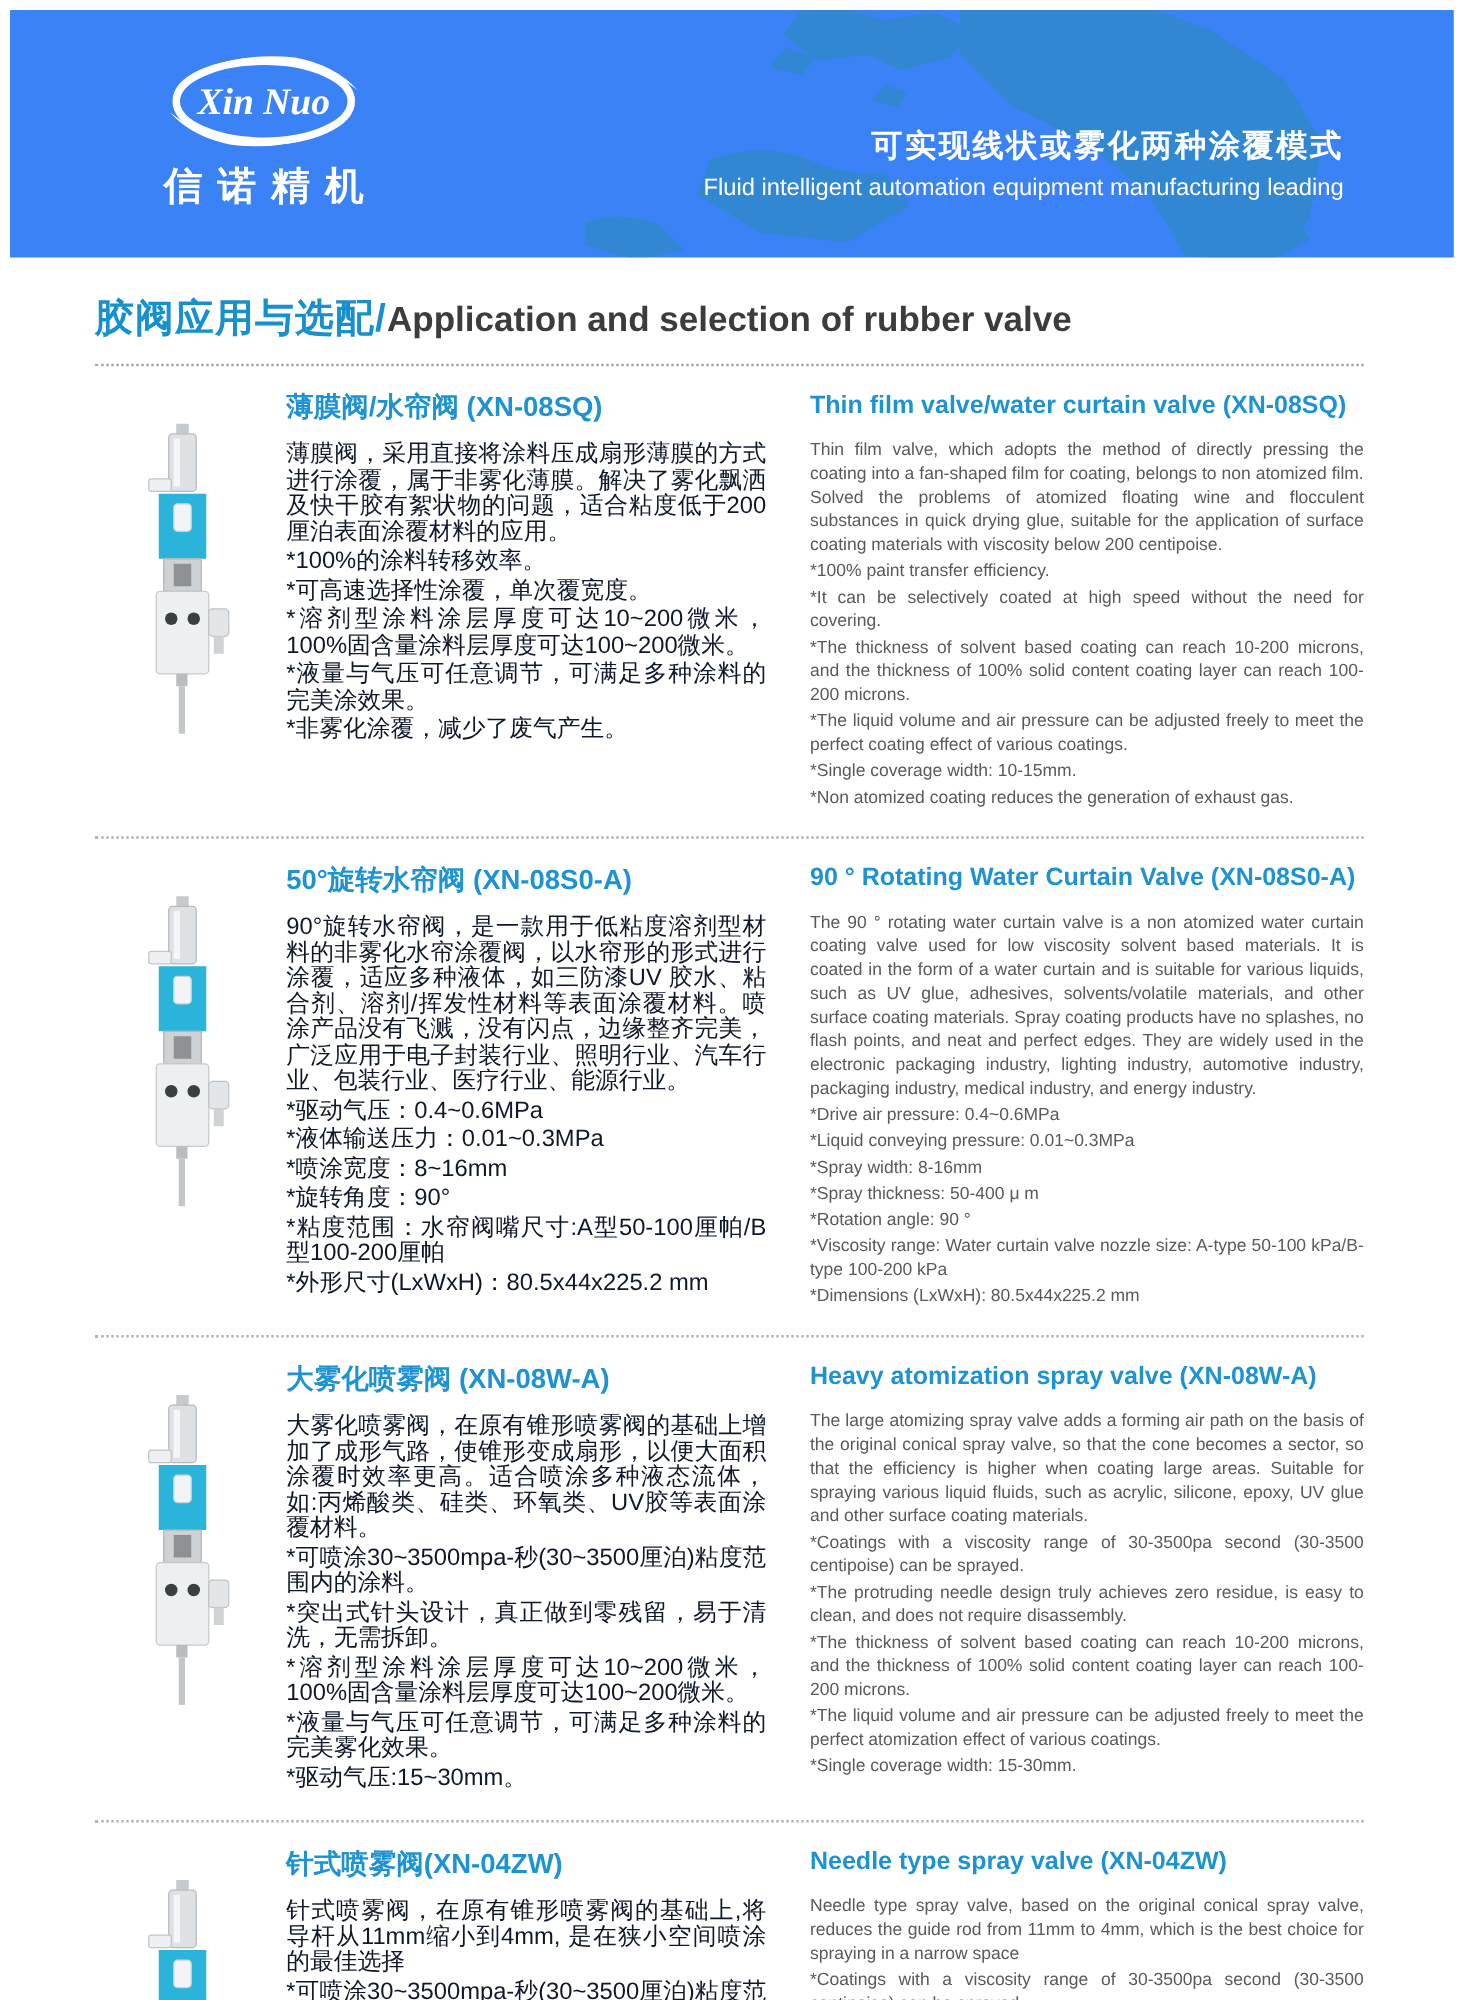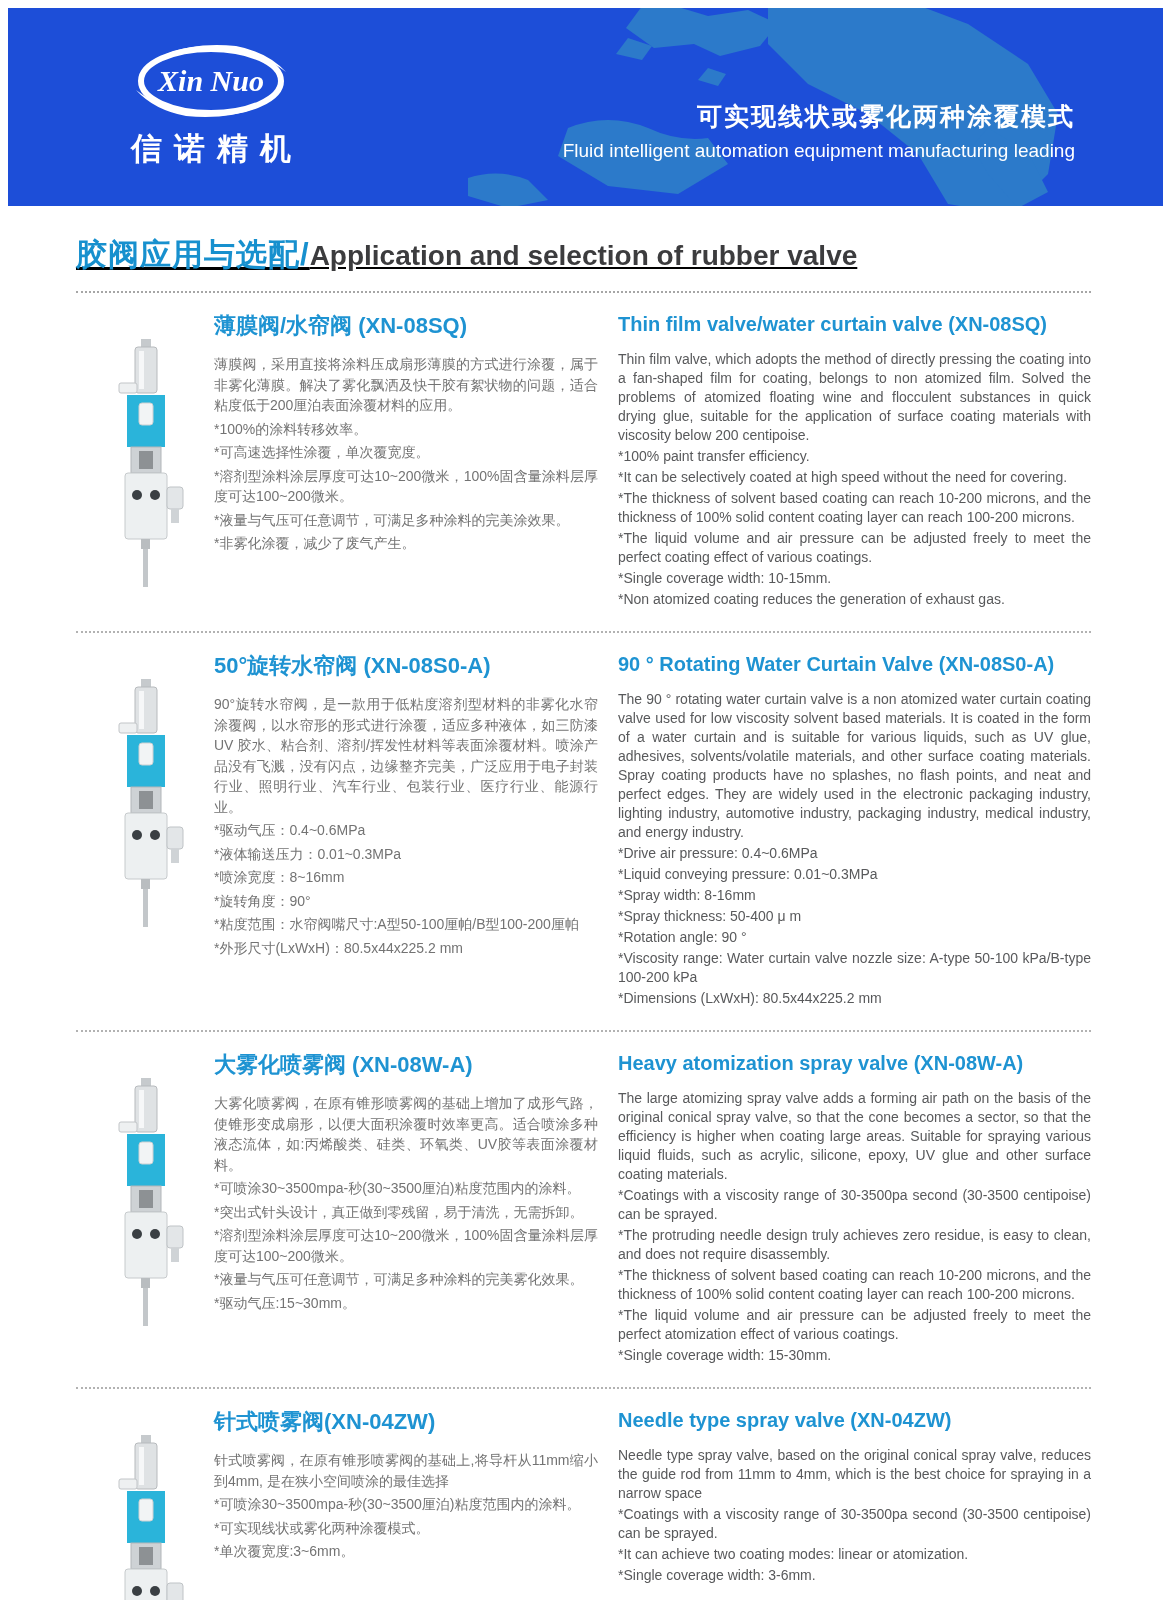--- a/index.html
+++ b/index.html
@@ -6,51 +6,52 @@
   body{
     width:1171px;height:1600px;
     background:#ffffff;
     font-family:"Liberation Sans","DejaVu Sans",sans-serif;
     position:relative;overflow:hidden;
     box-sizing:border-box;
     padding:8px 8px 0 8px;
   }
   
   .header{
-    height:198px;background:#1d4ed8;position:relative;overflow:hidden;
+    height:198px;background:#3b82f6;position:relative;overflow:hidden;
   }
   .map-svg{position:absolute;inset:0;width:100%;height:100%;}
   .logo-wrap{position:absolute;left:108px;top:30px;width:190px;text-align:center;}
   .logo-cn{
     color:#fff;font-size:31px;font-weight:bold;letter-spacing:12px;
     margin-top:4px;white-space:nowrap;text-indent:12px;
   }
   .taglines{position:absolute;right:88px;top:92px;text-align:right;color:#fff;}
   .tagline-zh{font-size:25px;font-weight:600;letter-spacing:2px;}
   .tagline-en{font-size:19px;margin-top:7px;font-weight:400;}
   
   .content{padding:0 72px 0 68px;}
   .page-title{
     display:flex;align-items:baseline;
-    padding:28px 0 15px;border-bottom:2px dotted #a6a6a6;text-decoration:underline;
+    padding:28px 0 15px;border-bottom:2px dotted #a6a6a6;
   }
   .page-title .zh{color:#1790ce;font-size:31px;font-weight:800;letter-spacing:1px;}
   .page-title .en{color:#3c3c3e;font-size:28px;font-weight:700;}
   .section{
     display:flex;align-items:flex-start;
     border-bottom:2px dotted #b2b2b2;
     padding:18px 0 20px;
+    gap:15px;
   }
   .col-img{flex:0 0 138px;display:flex;justify-content:center;padding-top:26px;}
   .col-zh{flex:0 0 396px;padding-right:12px;box-sizing:border-box;}
   .col-en{flex:1;padding-left:8px;}
   .sec-title-zh{color:#1e93d2;font-size:22px;font-weight:800;margin:0 0 13px;}
   .sec-title-en{color:#1e93d2;font-size:20px;font-weight:800;margin:2px 0 14px;}
   .col-zh .para{
-    font-size:14px;line-height:20.5px;color:#737373;
+    font-size:19px;line-height:20.5px;color:#0f172a;
     text-align:justify;margin:0 0 3px;
   }
   .col-en .para{
     font-size:14px;line-height:19px;color:#58595b;
     text-align:justify;margin:0 0 2px;
   }
   .valve-svg{display:block;}
 </style>
 </head>
 <body>

